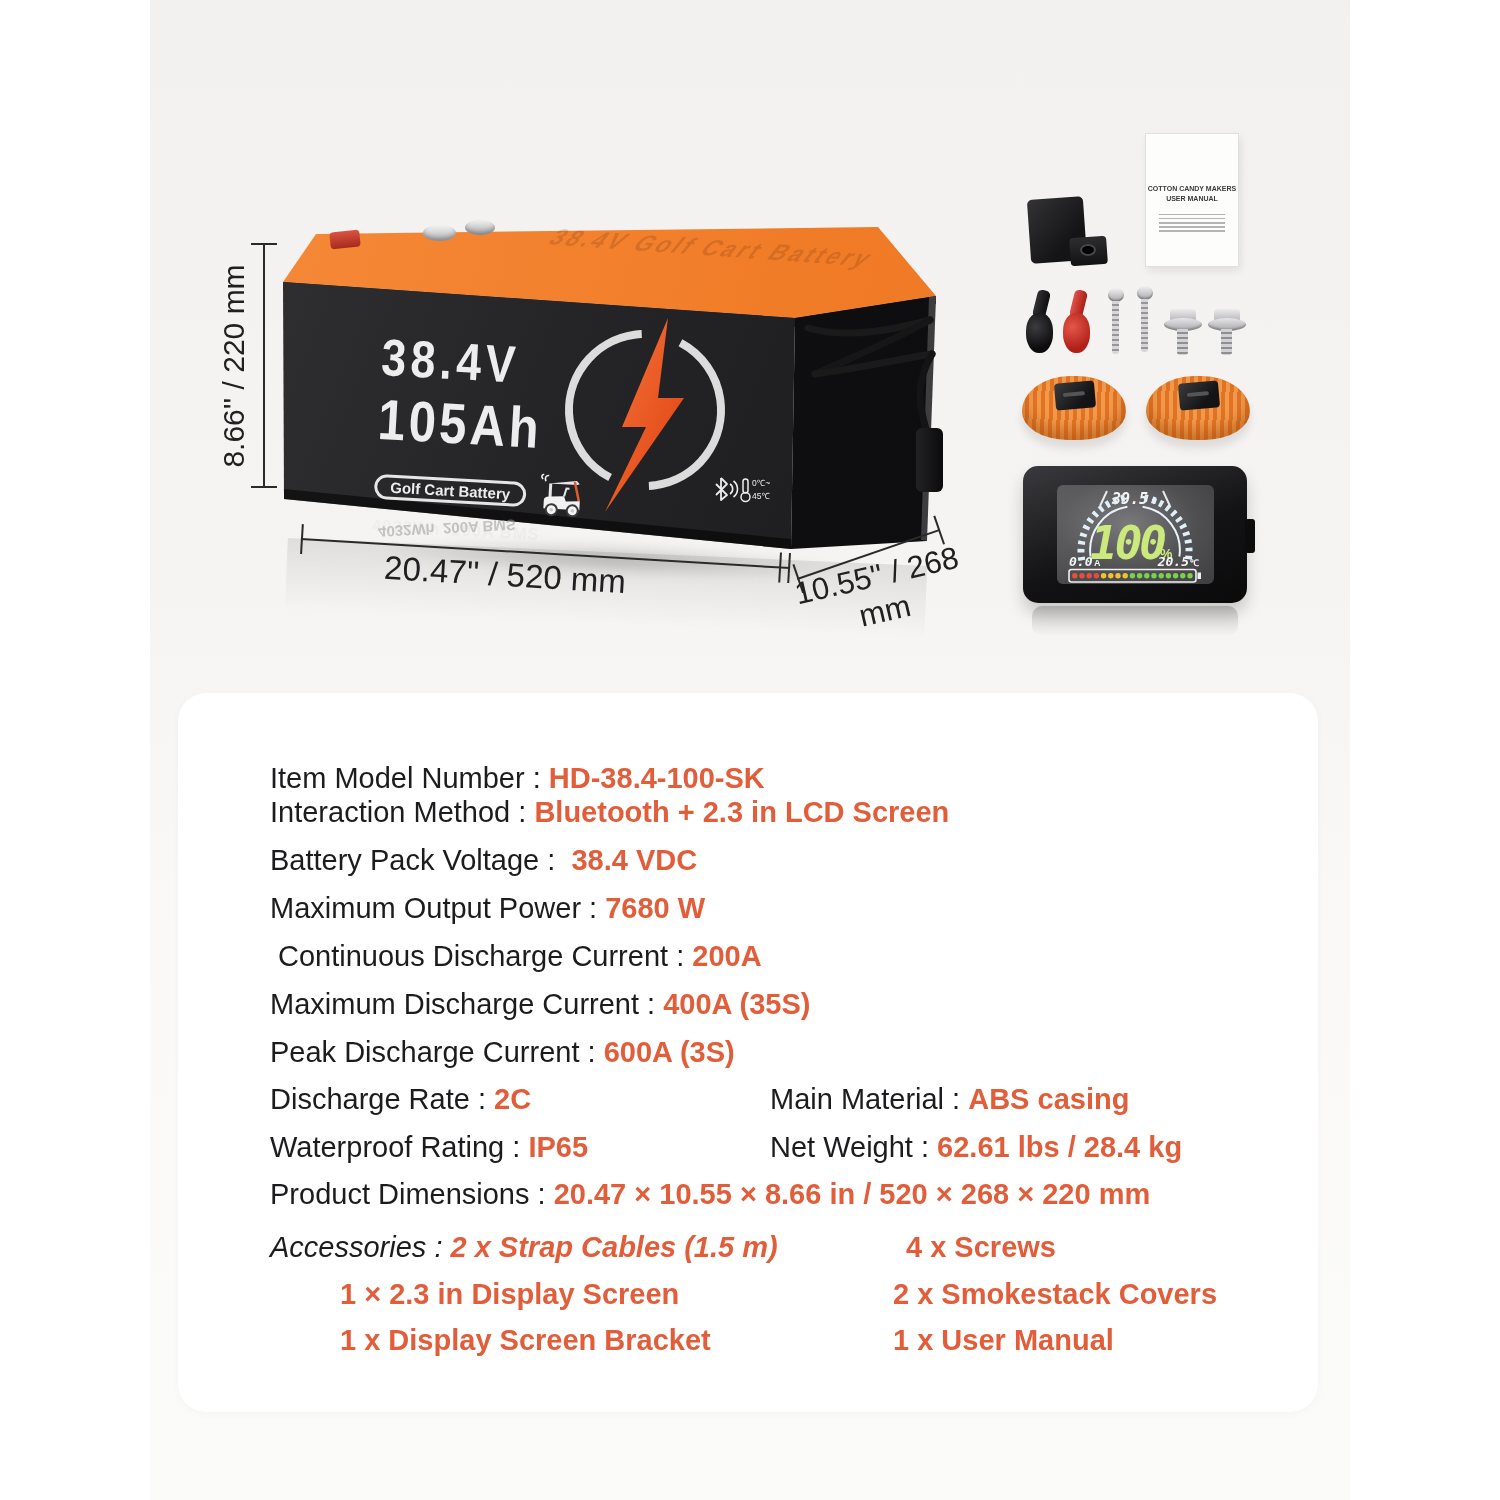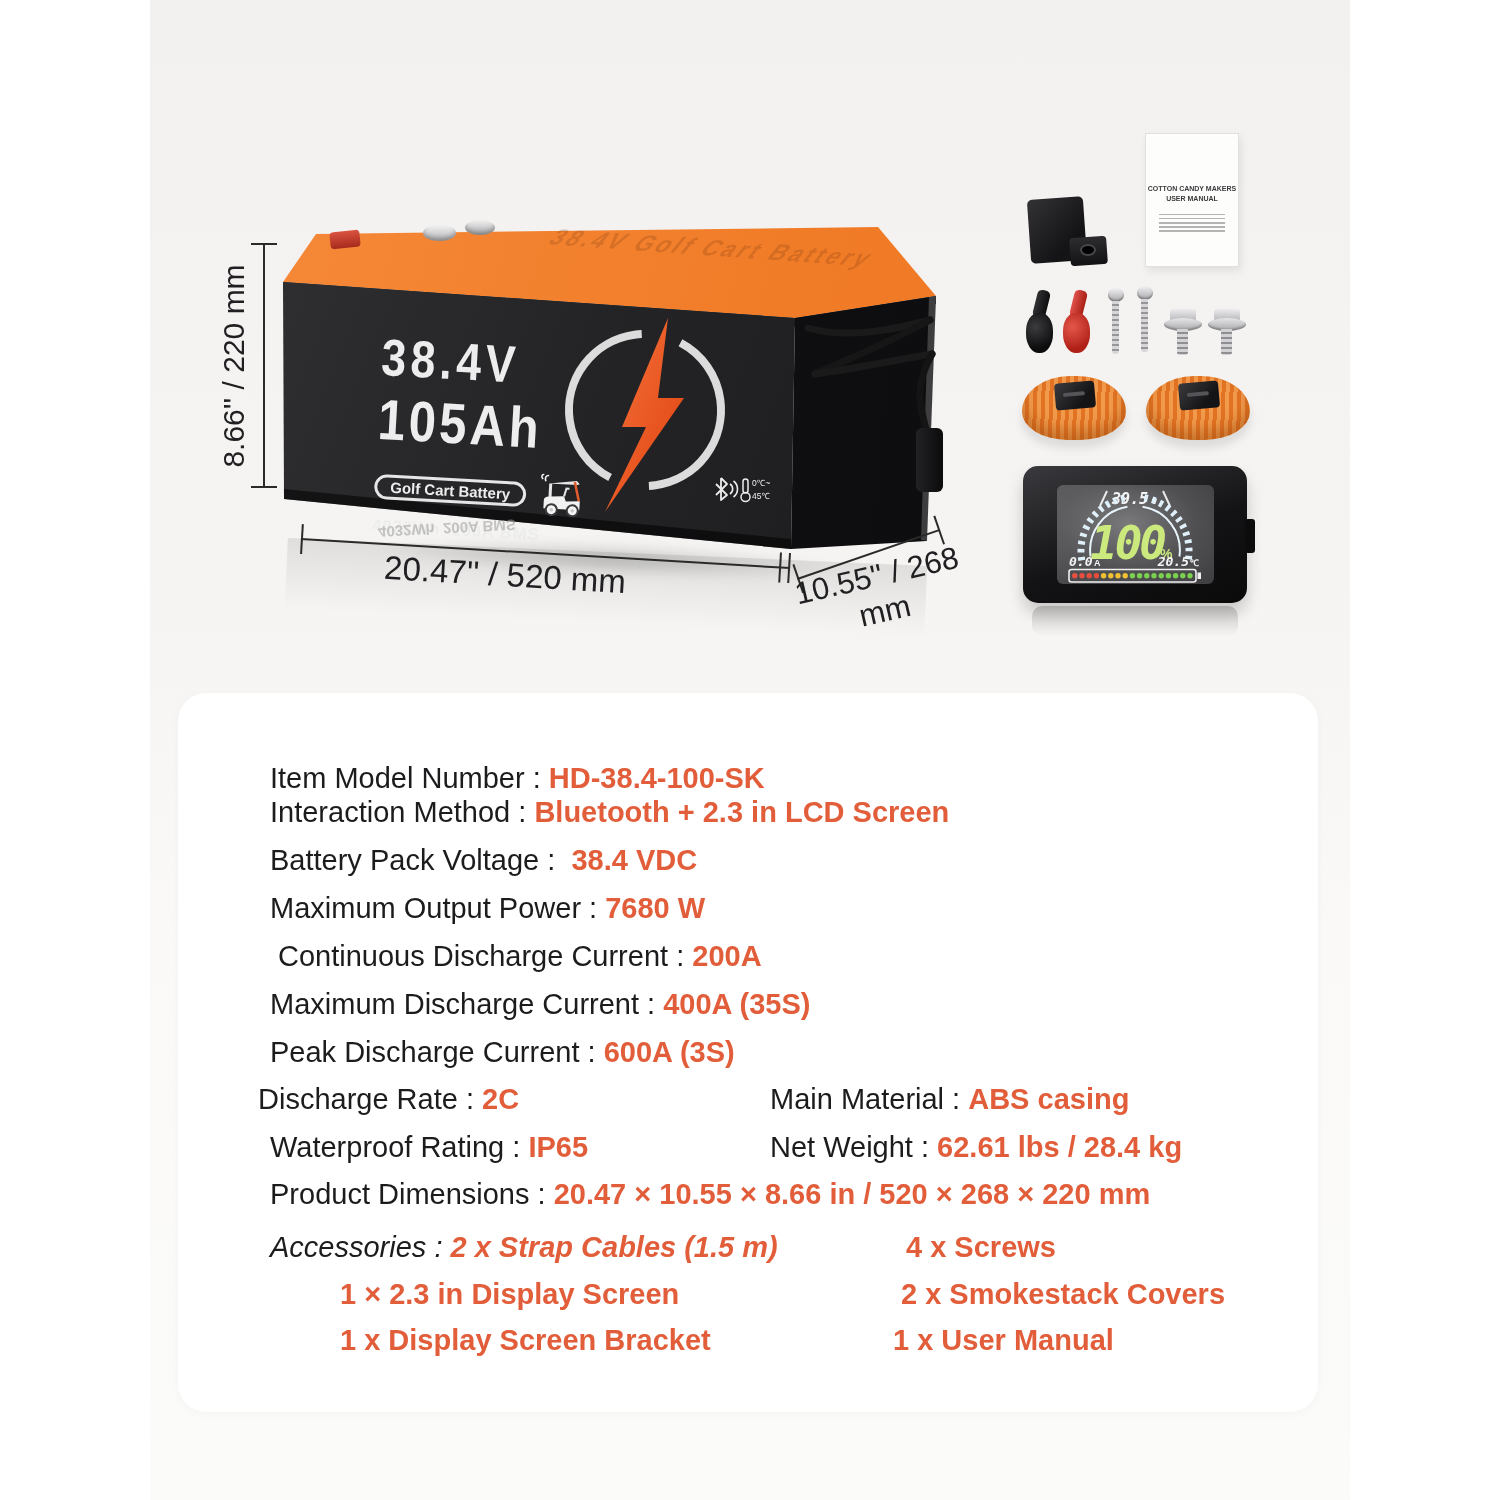--- a/index.html
+++ b/index.html
@@ -281,28 +281,28 @@
 
   <div class="abs card">
     <div class="srow" style="left:92px;top:64px;"><span class="slabel">Item Model Number : </span><span class="svalue">HD-38.4-100-SK</span></div>
     <div class="srow" style="left:92px;top:98px;"><span class="slabel">Interaction Method : </span><span class="svalue">Bluetooth + 2.3 in LCD Screen</span></div>
     <div class="srow" style="left:92px;top:146px;"><span class="slabel">Battery Pack Voltage : </span><span class="svalue"> 38.4 VDC</span></div>
     <div class="srow" style="left:92px;top:194px;"><span class="slabel">Maximum Output Power : </span><span class="svalue">7680 W</span></div>
     <div class="srow" style="left:100px;top:242px;"><span class="slabel">Continuous Discharge Current : </span><span class="svalue">200A</span></div>
     <div class="srow" style="left:92px;top:290px;"><span class="slabel">Maximum Discharge Current : </span><span class="svalue">400A (35S)</span></div>
     <div class="srow" style="left:92px;top:338px;"><span class="slabel">Peak Discharge Current : </span><span class="svalue">600A (3S)</span></div>
 
-    <div class="srow" style="left:80px;top:385px;"><span class="slabel">Discharge Rate : </span><span class="svalue">2C</span></div>
+    <div class="srow" style="left:92px;top:385px;"><span class="slabel">Discharge Rate : </span><span class="svalue">2C</span></div>
     <div class="srow" style="left:592px;top:385px;"><span class="slabel">Main Material : </span><span class="svalue">ABS casing</span></div>
     <div class="srow" style="left:92px;top:433px;"><span class="slabel">Waterproof Rating : </span><span class="svalue">IP65</span></div>
     <div class="srow" style="left:592px;top:433px;"><span class="slabel">Net Weight : </span><span class="svalue">62.61 lbs / 28.4 kg</span></div>
 
     <div class="srow" style="left:92px;top:480px;"><span class="slabel">Product Dimensions : </span><span class="svalue">20.47 × 10.55 × 8.66 in / 520 × 268 × 220 mm</span></div>
 
     <div class="srow" style="left:92px;top:533px;font-style:italic;"><span class="slabel">Accessories : </span><span class="svalue">2 x Strap Cables (1.5 m)</span></div>
     <div class="srow" style="left:728px;top:533px;"><span class="svalue">4 x Screws</span></div>
     <div class="srow" style="left:162px;top:580px;"><span class="svalue">1 × 2.3 in Display Screen</span></div>
-    <div class="srow" style="left:715px;top:580px;margin-left:8px;"><span class="svalue">2 x Smokestack Covers</span></div>
+    <div class="srow" style="left:715px;top:580px;"><span class="svalue">2 x Smokestack Covers</span></div>
     <div class="srow" style="left:162px;top:626px;"><span class="svalue">1 x Display Screen Bracket</span></div>
     <div class="srow" style="left:715px;top:626px;"><span class="svalue">1 x User Manual</span></div>
   </div>
 
 </div>
 
 </body></html>

